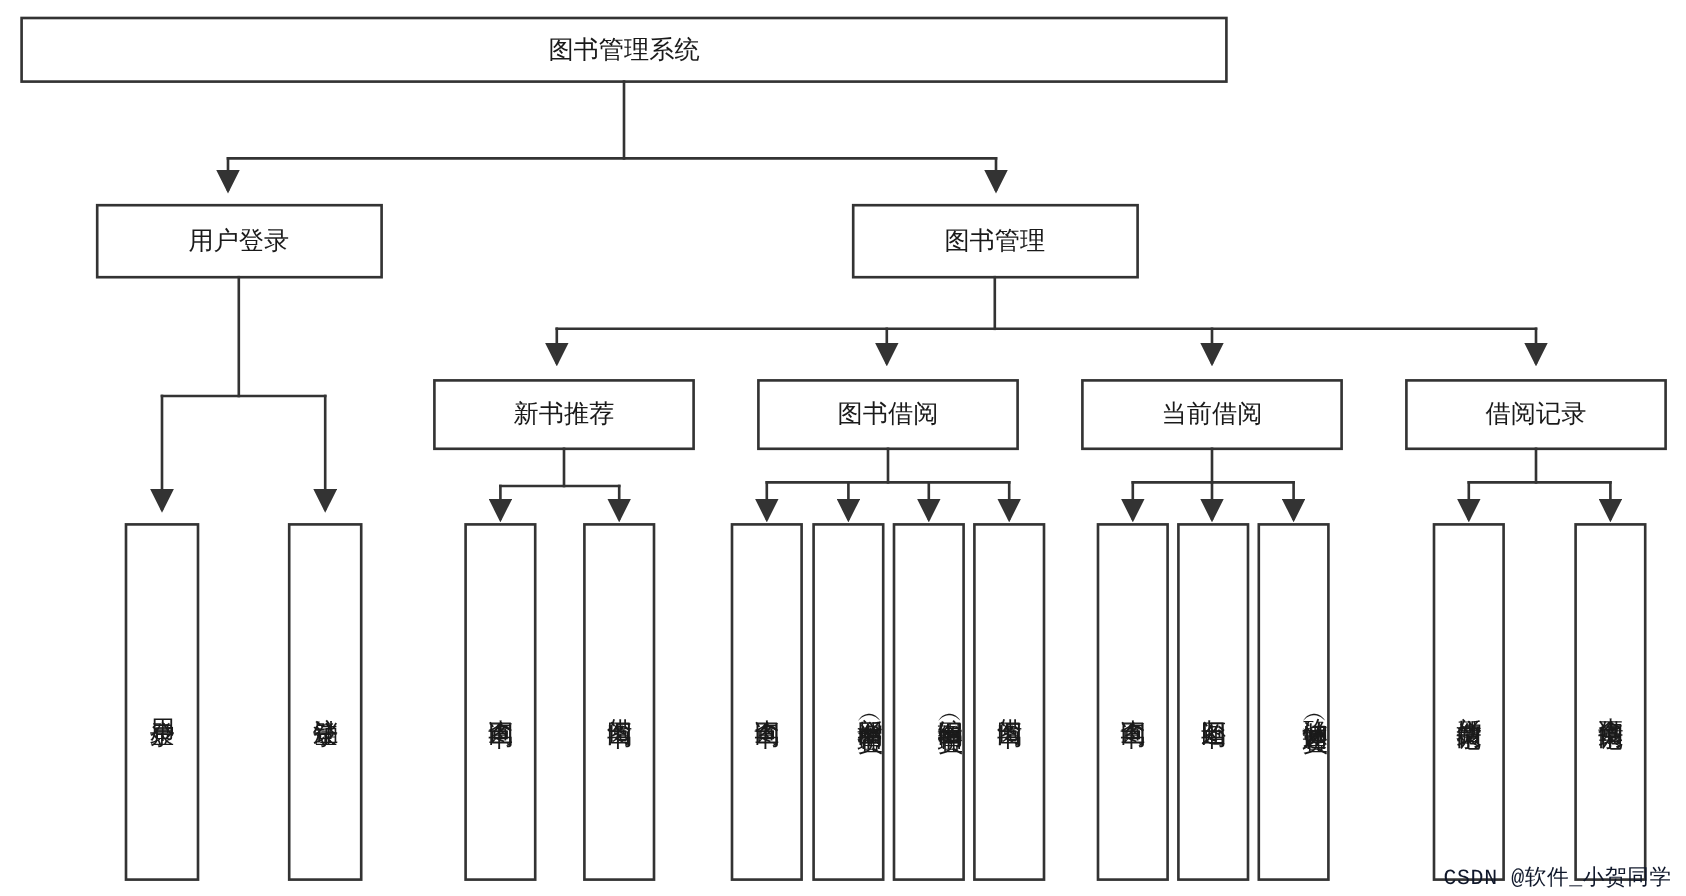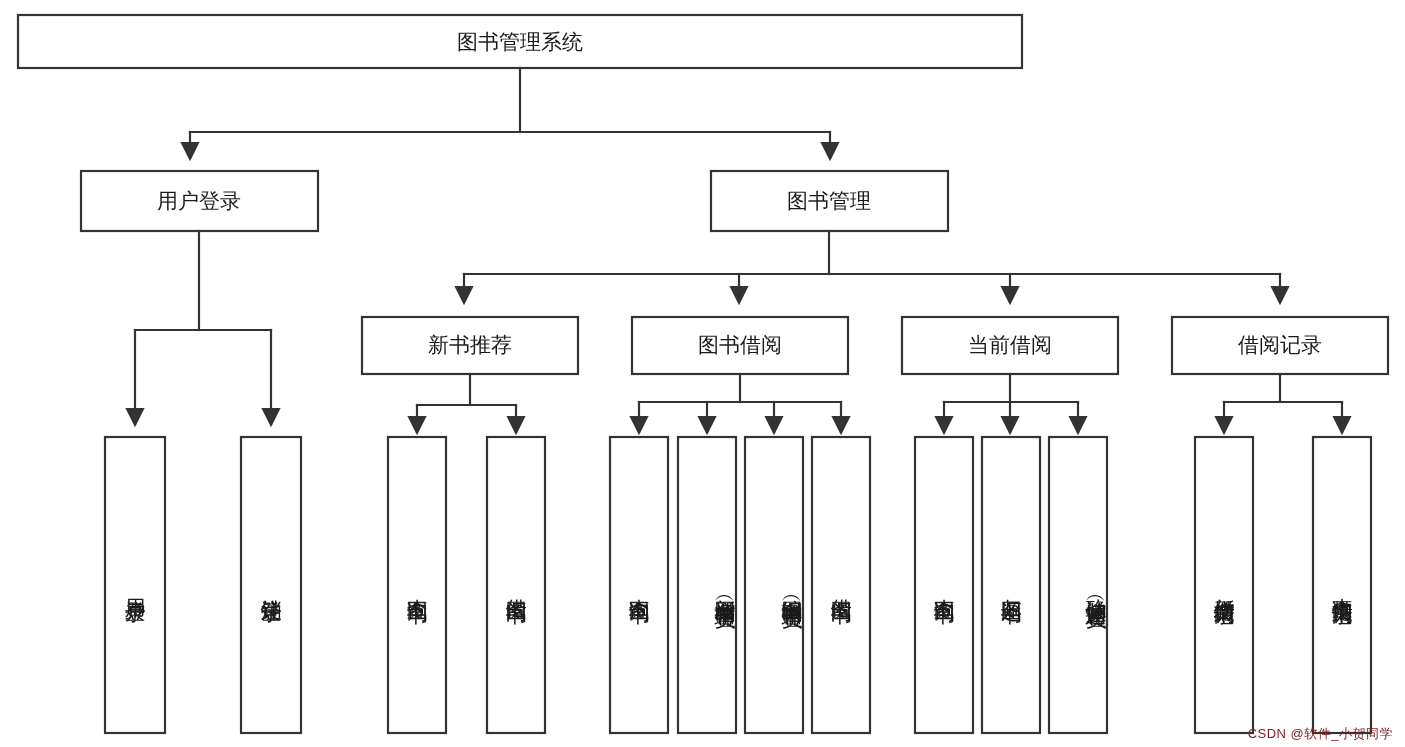--- a/index.html
+++ b/index.html
@@ -65,23 +65,23 @@
     pointer-events: none;
     user-select: none;
   }
   .leaf-label.centered {
     align-items: center;
   }
   .watermark {
     position: absolute;
     right: 8px;
     bottom: 4px;
-    font-family: Liberation Sans, sans-serif;
-    font-size: 13px;
-    color: #7f1d1d;
+    font-family: Liberation Mono, monospace;
+    font-size: 18px;
+    color: #0f172a;
     letter-spacing: 0.5px;
     white-space: nowrap;
     user-select: none;
   }
 </style>
 </head>
 <body>
 
 <div id="diagram-root">
 

